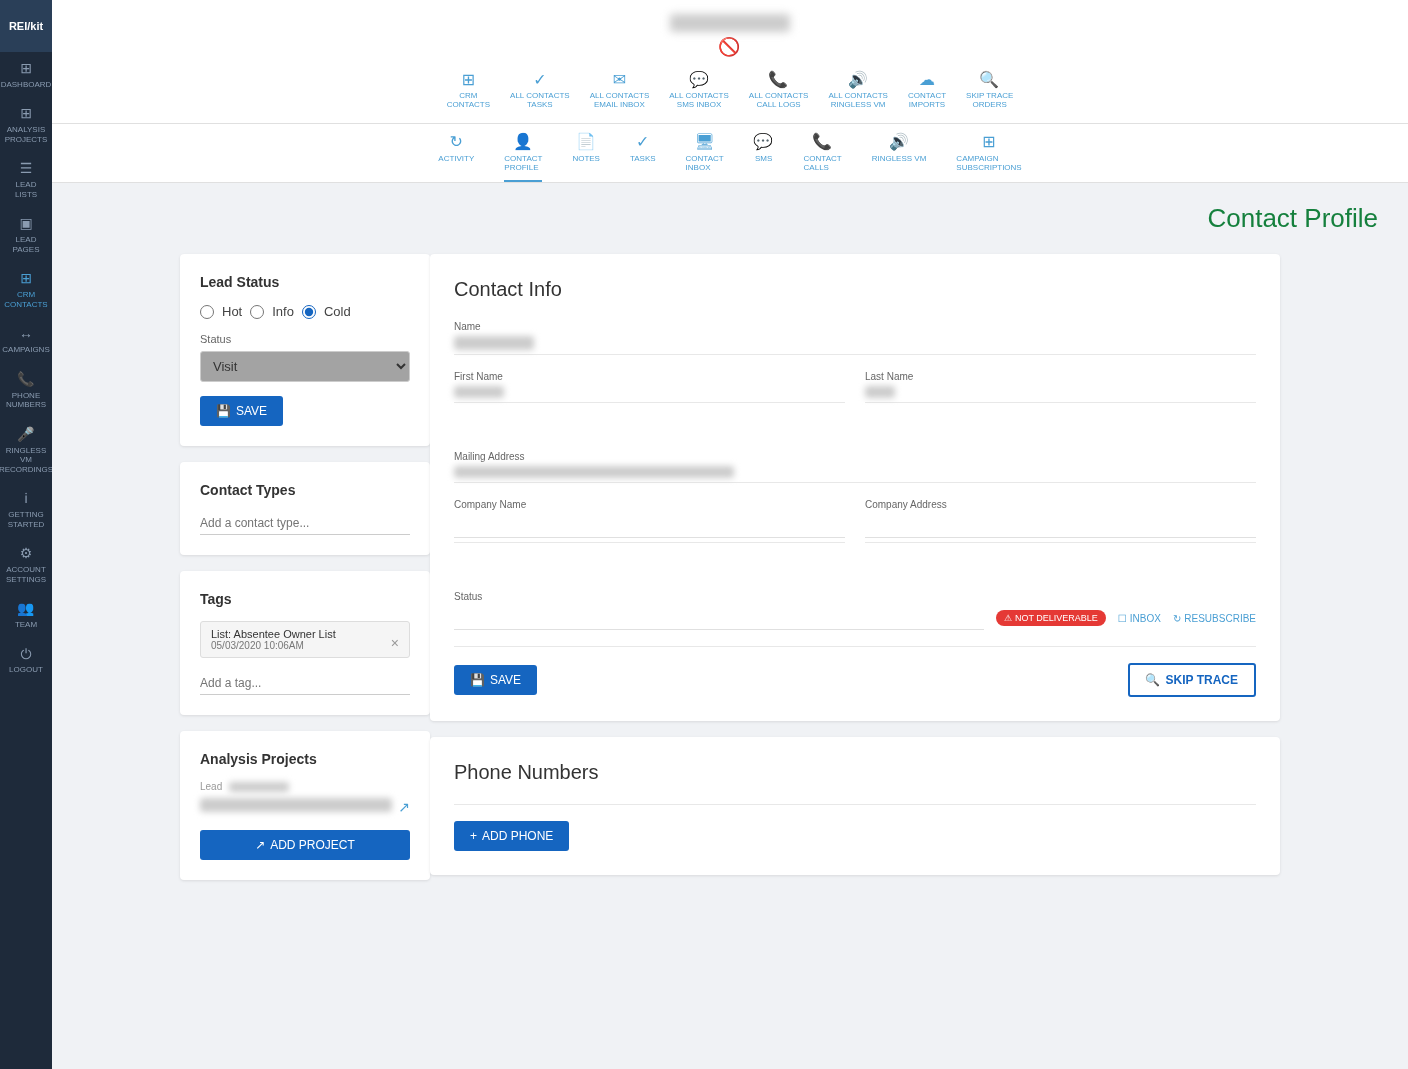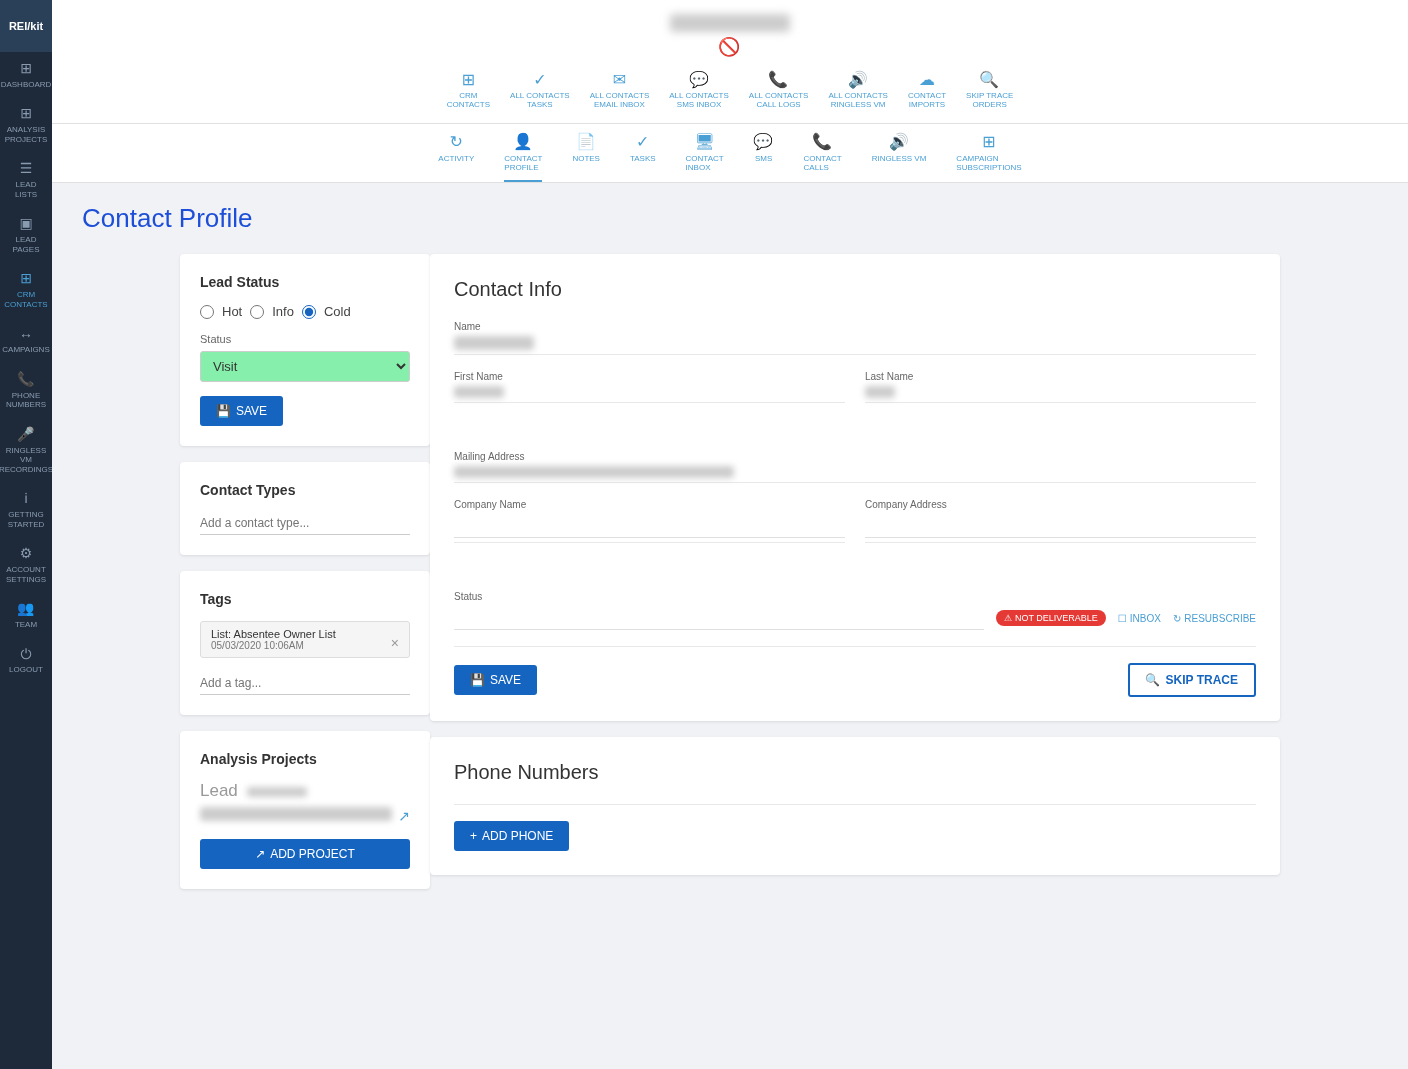--- a/index.html
+++ b/index.html
@@ -125,24 +125,24 @@
     }
     .sub-nav-item .icon { font-size: 16px; }
 
     
     .page-content {
       flex: 1;
       overflow-y: auto;
       padding: 20px 30px;
     }
     .page-title {
-      text-align: left;
+      text-align: right;
       font-size: 26px;
       font-weight: 300;
-      color: #1d4ed8;
+      color: #15803d;
       margin-bottom: 20px;
     }
 
     
     .content-grid {
       display: grid;
       grid-template-columns: 250px 1fr;
       gap: 0;
       max-width: 1100px;
       margin: 8px auto;
@@ -193,21 +193,21 @@
       color: #666;
       margin-bottom: 6px;
     }
     .status-select {
       width: 100%;
       padding: 6px 8px;
       border: 1px solid #ccc;
       border-radius: 3px;
       font-size: 13px;
       color: #333;
-      background: #86efac;
+      background: #a3a3a3;
       appearance: auto;
       margin-bottom: 14px;
     }
     .btn-save {
       background: #1565c0;
       color: white;
       border: none;
       padding: 8px 16px;
       border-radius: 3px;
       font-size: 12px;
@@ -256,21 +256,21 @@
       border-bottom: 1px solid #ccc;
       outline: none;
       font-size: 12px;
       color: #aaa;
       padding: 4px 0;
       margin-top: 8px;
     }
 
     
     .analysis-lead {
-      font-size: 17px;
+      font-size: 10px;
       color: #999;
       margin-bottom: 6px;
     }
     .analysis-blur {
       width: 100%;
       height: 14px;
       background: #ccc;
       border-radius: 3px;
       filter: blur(3px);
       margin-bottom: 4px;

